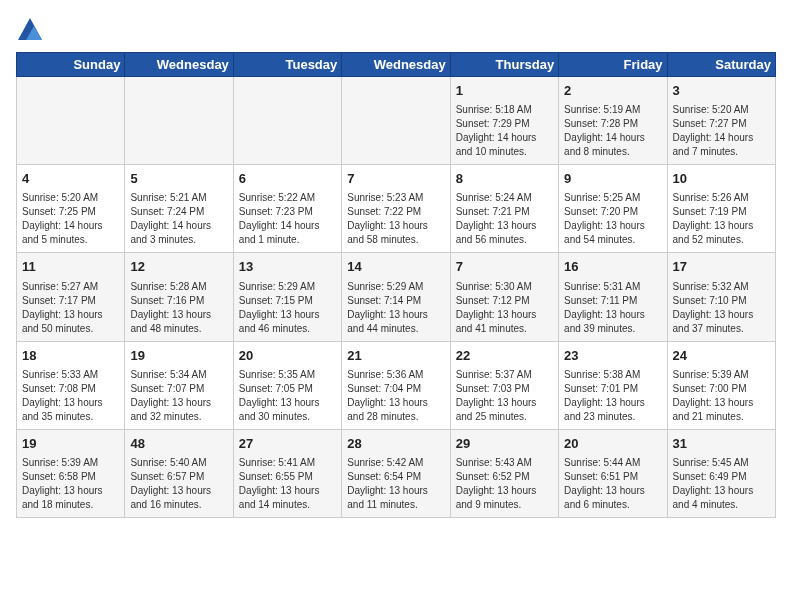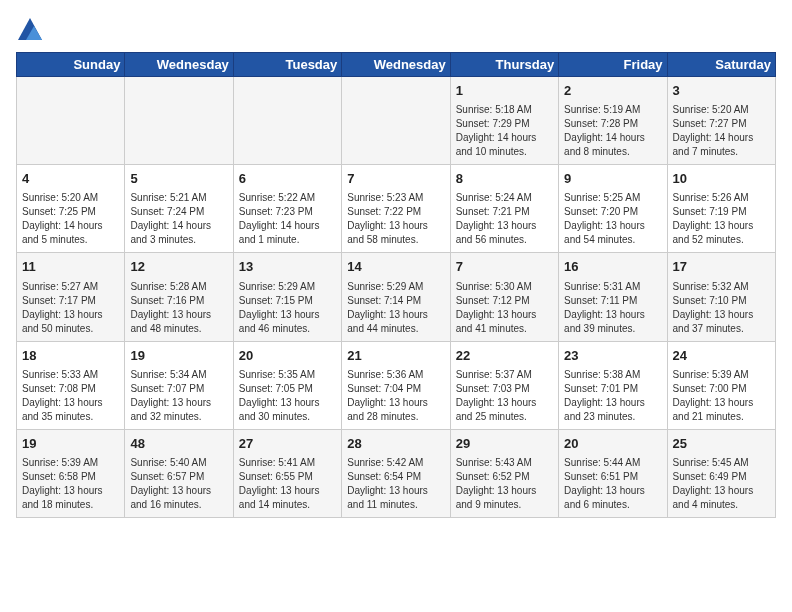--- a/index.html
+++ b/index.html
@@ -246,18 +246,18 @@
         </td>
         <td>
           <span class="day-num">29</span>
           <div class="day-info">Sunrise: 5:43 AM<br>Sunset: 6:52 PM<br>Daylight: 13 hours<br>and 9 minutes.</div>
         </td>
         <td>
           <span class="day-num">20</span>
           <div class="day-info">Sunrise: 5:44 AM<br>Sunset: 6:51 PM<br>Daylight: 13 hours<br>and 6 minutes.</div>
         </td>
         <td>
-          <span class="day-num">25</span>
+          <span class="day-num">31</span>
           <div class="day-info">Sunrise: 5:45 AM<br>Sunset: 6:49 PM<br>Daylight: 13 hours<br>and 4 minutes.</div>
         </td>
       </tr>
     </tbody>
 </table>
 
 </body></html>

